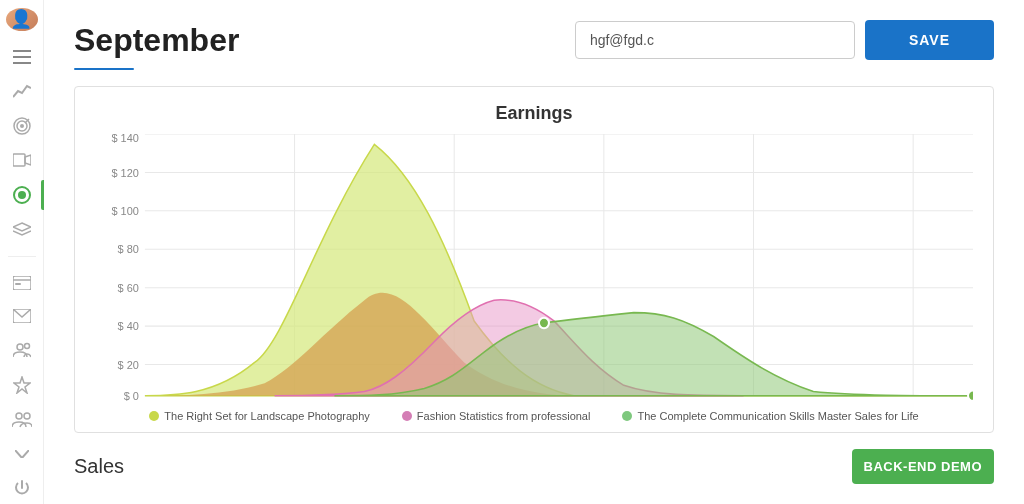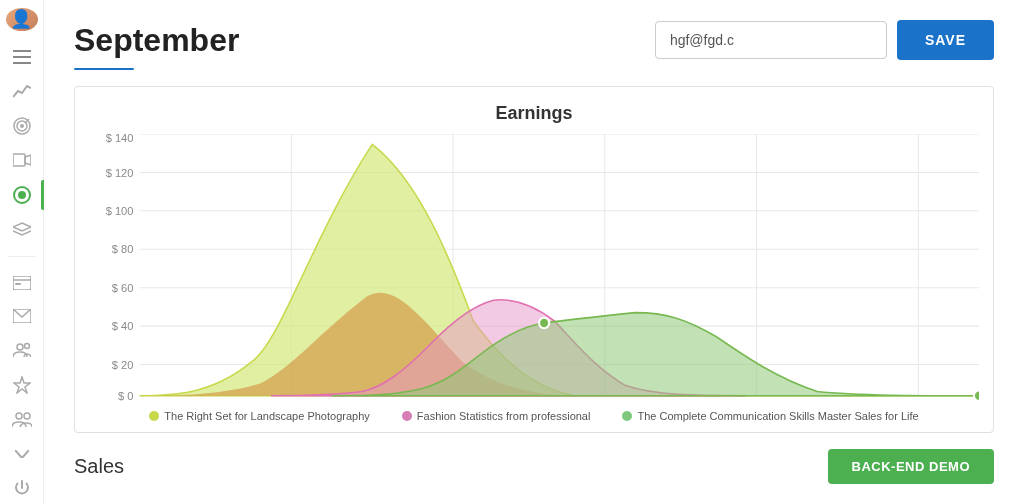--- a/index.html
+++ b/index.html
@@ -85,52 +85,52 @@
       font-size: 32px;
       font-weight: bold;
       color: #222;
     }
     .header-right {
       display: flex;
       gap: 10px;
       align-items: center;
     }
     .email-input {
-      width: 232px;
+      width: 280px;
       padding: 10px 14px;
       border: 1px solid #ccc;
       border-radius: 4px;
       font-size: 14px;
       color: #555;
       outline: none;
     }
     .save-button {
       background: #1a73c8;
       color: #fff;
       border: none;
-      padding: 12px 28px;
+      padding: 12px 44px;
       font-size: 14px;
       font-weight: bold;
       letter-spacing: 1px;
       border-radius: 4px;
       cursor: pointer;
     }
     .header-underline {
       width: 60px;
       height: 3px;
       background: #1a73c8;
       border-radius: 2px;
       margin-bottom: 16px;
     }
 
     
     .chart-container {
       border: 1px solid #e0e0e0;
       border-radius: 4px;
-      padding: 16px 14px 10px;
+      padding: 16px 20px 10px;
       margin-bottom: 16px;
       background: #fff;
     }
     .chart-title {
       text-align: center;
       font-size: 18px;
       font-weight: bold;
       color: #333;
       margin-bottom: 10px;
     }
@@ -172,21 +172,21 @@
     }
     .sales-title {
       font-size: 20px;
       font-weight: normal;
       color: #333;
     }
     .backend-demo-btn {
       background: #4CAF50;
       color: #fff;
       border: none;
-      padding: 10px 24px;
+      padding: 10px 12px;
       font-size: 13px;
       font-weight: bold;
       letter-spacing: 0.5px;
       border-radius: 4px;
       cursor: pointer;
     }
   </style>
 </head>
 <body>
 

